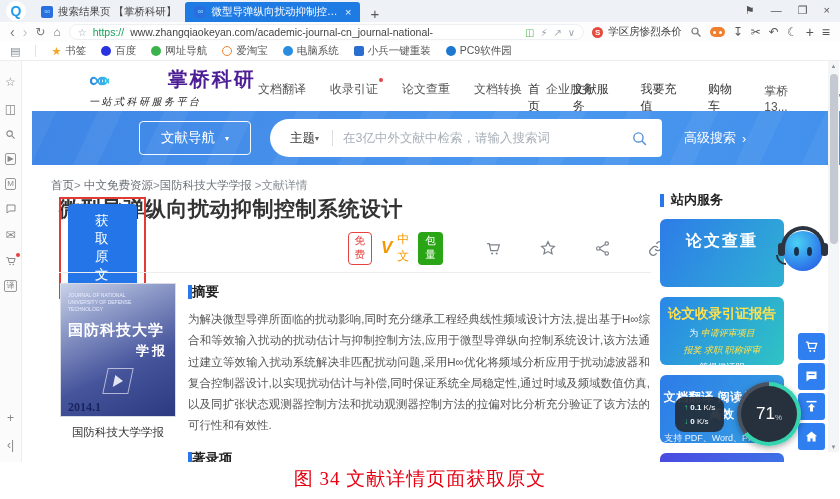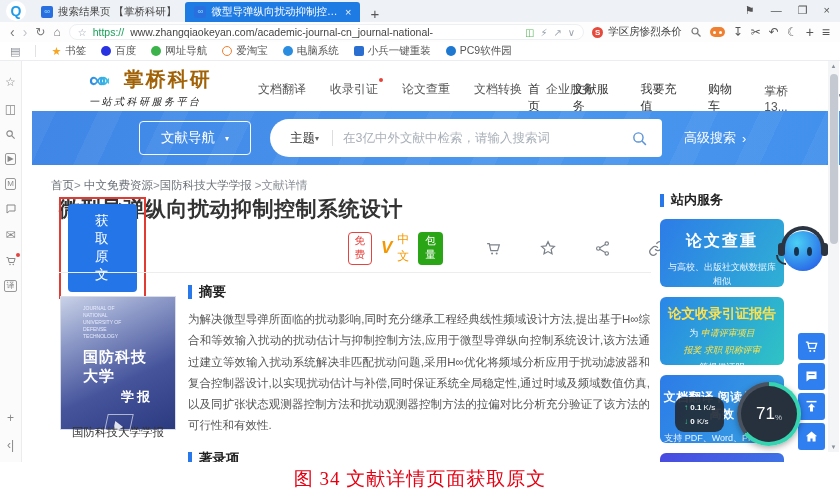--- a/index.html
+++ b/index.html
@@ -72,21 +72,21 @@
   
   .viewport { position:absolute; left:23px; top:61px; width:817px; height:401px;
               background:#fff; overflow:hidden; }
 
   .site-header { position:relative; height:50px; background:#fff; }
   .logo { position:absolute; left:66px; top:5px; }
   .logo .mark { font-size:24px; font-weight:bold; color:#2f86e0; letter-spacing:-7px;
                 vertical-align:-2px; margin-right:10px;
                 background:linear-gradient(90deg,#2f86e0,#38c2e8);
                 -webkit-background-clip:text; background-clip:text; color:transparent; }
-  .logo .txt { font-size:20px; font-weight:bold; color:#a16207; letter-spacing:2px; }
+  .logo .txt { font-size:20px; font-weight:bold; color:#4c1d95; letter-spacing:2px;margin-left:44px; }
   .logo .tag { font-family:"Liberation Serif",serif; font-style:italic; font-size:10px;
                color:#222; letter-spacing:2.5px; margin-top:1px; }
   .sitenav { position:absolute; left:235px; top:20px; display:flex; gap:24px;
              font-size:12px; color:#555; }
   .sitenav .dot { position:relative; }
   .sitenav .dot::after { content:""; position:absolute; top:-3px; right:-5px; width:4px;
              height:4px; border-radius:50%; background:#e6433f; }
   .usernav { position:absolute; left:505px; top:20px; display:flex; gap:22px;
              font-size:12px; color:#333; align-items:center; }
   .usernav .uname { color:#555; }
@@ -125,40 +125,40 @@
   .badges { display:flex; align-items:center; gap:9px; margin-left:202px; }
   .bfree { color:#e6433f; border:1px solid #e6433f; border-radius:4px; font-size:10.5px;
            padding:1.5px 6px; }
   .bv { color:#f39800; font-weight:bold; font-style:italic; font-size:17px; }
   .blang { color:#f39800; font-size:12px; margin-left:-4px; }
   .bpkg { background:#2aa515; color:#fff; border-radius:4px; font-size:10.5px; padding:2.5px 7px; }
   .acticons { display:flex; gap:37px; margin-left:42px; color:#7c828a; align-items:center; }
 
   .hdiv { position:absolute; left:36px; top:211px; width:592px; border-bottom:1px solid #ededed; }
 
-  .cover { position:absolute; left:37px; top:235px; width:116px; height:134px;
+  .cover { position:absolute; left:37px; top:222px; width:116px; height:134px;
            background:linear-gradient(155deg,#c9d2e8 0%,#8a97c6 28%,#46549c 62%,#2c3a80 100%);
-           border:1px solid #d8dce6; color:#fff; padding:8px 22px; overflow:hidden; }
+           border:1px solid #d8dce6; color:#fff; padding:8px 7px; overflow:hidden; }
   .cover .en { font-size:5px; line-height:1.4; color:#e8ecff; width:70%; }
   .cover .t1 { font-size:15px; font-weight:bold; margin-top:8px; letter-spacing:1px;
                font-family:"Liberation Serif",serif; }
   .cover .t2 { font-size:13px; font-weight:bold; text-align:right; margin-top:2px;
                font-family:"Liberation Serif",serif; letter-spacing:3px; }
   .cover .glyph { width:26px; height:26px; margin:8px auto 0;
                   border:1px solid rgba(255,255,255,.6); transform:skewX(-12deg);
                   display:flex; align-items:center; justify-content:center; }
   .cover .glyph::before { content:""; width:0; height:0; border-left:9px solid rgba(255,255,255,.85);
                   border-top:6px solid transparent; border-bottom:6px solid transparent; }
   .cover .issue { font-size:12px; font-weight:bold; color:#1a2560; margin-top:6px;
                   font-family:"Liberation Serif",serif; }
   .covercap { position:absolute; left:37px; top:364px; width:116px; text-align:center;
               font-size:11.5px; color:#333; }
 
   .abs { position:absolute; left:165px; top:222px; width:462px; }
-  .sechead { display:flex; align-items:center; gap:7px; font-size:13.5px; font-weight:bold; color:#222; }
+  .sechead { display:flex; align-items:center; font-size:13.5px; font-weight:bold; color:#222; }
   .sechead .bar { width:4px; height:14px; background:#2878ec; }
   .abs p { margin-top:8px; font-size:11.5px; color:#555; line-height:1.85; text-align:justify; }
   .rechead { margin-top:13px; }
 
   
   .service { position:absolute; left:637px; top:130px; width:124px; }
   .svchead { display:flex; align-items:center; gap:7px; font-size:13px; font-weight:bold; color:#222; }
   .svchead .bar { width:4px; height:13px; background:#2878ec; }
   .card { margin-top:10px; height:68px; border-radius:6px; color:#fff; text-align:center;
           padding-top:12px; overflow:hidden; }
@@ -444,21 +444,20 @@
 
   </div>
 
   <div class="service">
     <div class="svchead">
       <span class="bar"></span>
       <span>站内服务</span>
     </div>
     <div class="card card1">
       <div class="t">论文查重</div>
-      <div class="d">与高校、出版社文献数据库相似</div>
     </div>
     <div class="card card2">
       <div class="t">论文收录引证报告</div>
       <div class="l"><span>为 </span><span class="y">申请评审项目</span></div>
       <div class="l y">报奖 求职 职称评审</div>
       <div class="l">等提供证明</div>
     </div>
     <div class="card card3">
       <div class="t">文档翻译 阅读外文更高效</div>
       <div class="d">支持 PDF、Word、PPT 多种文档</div>

